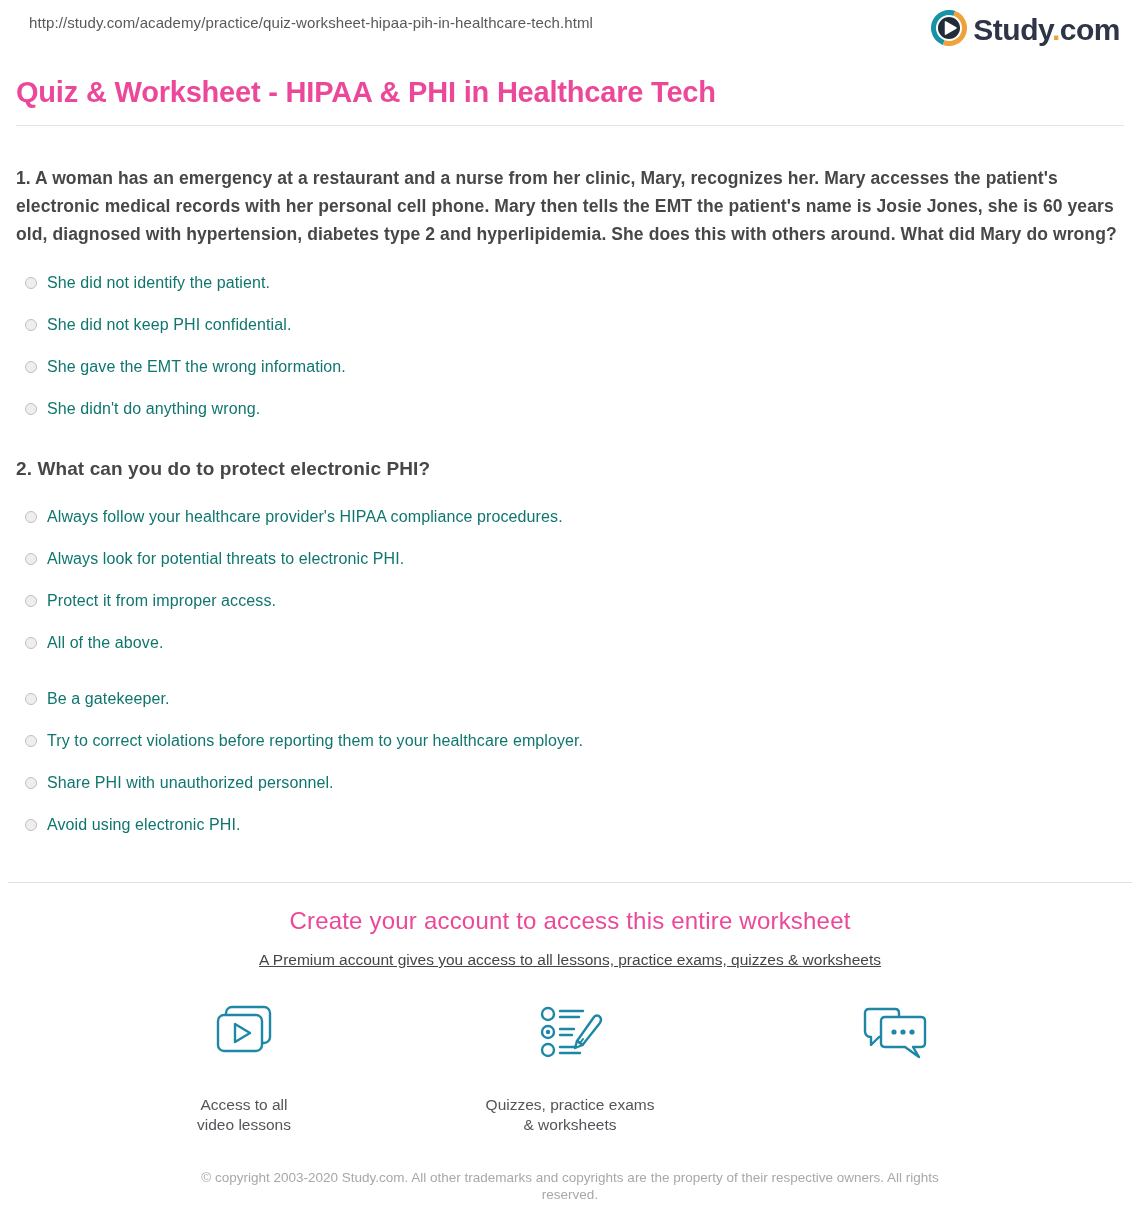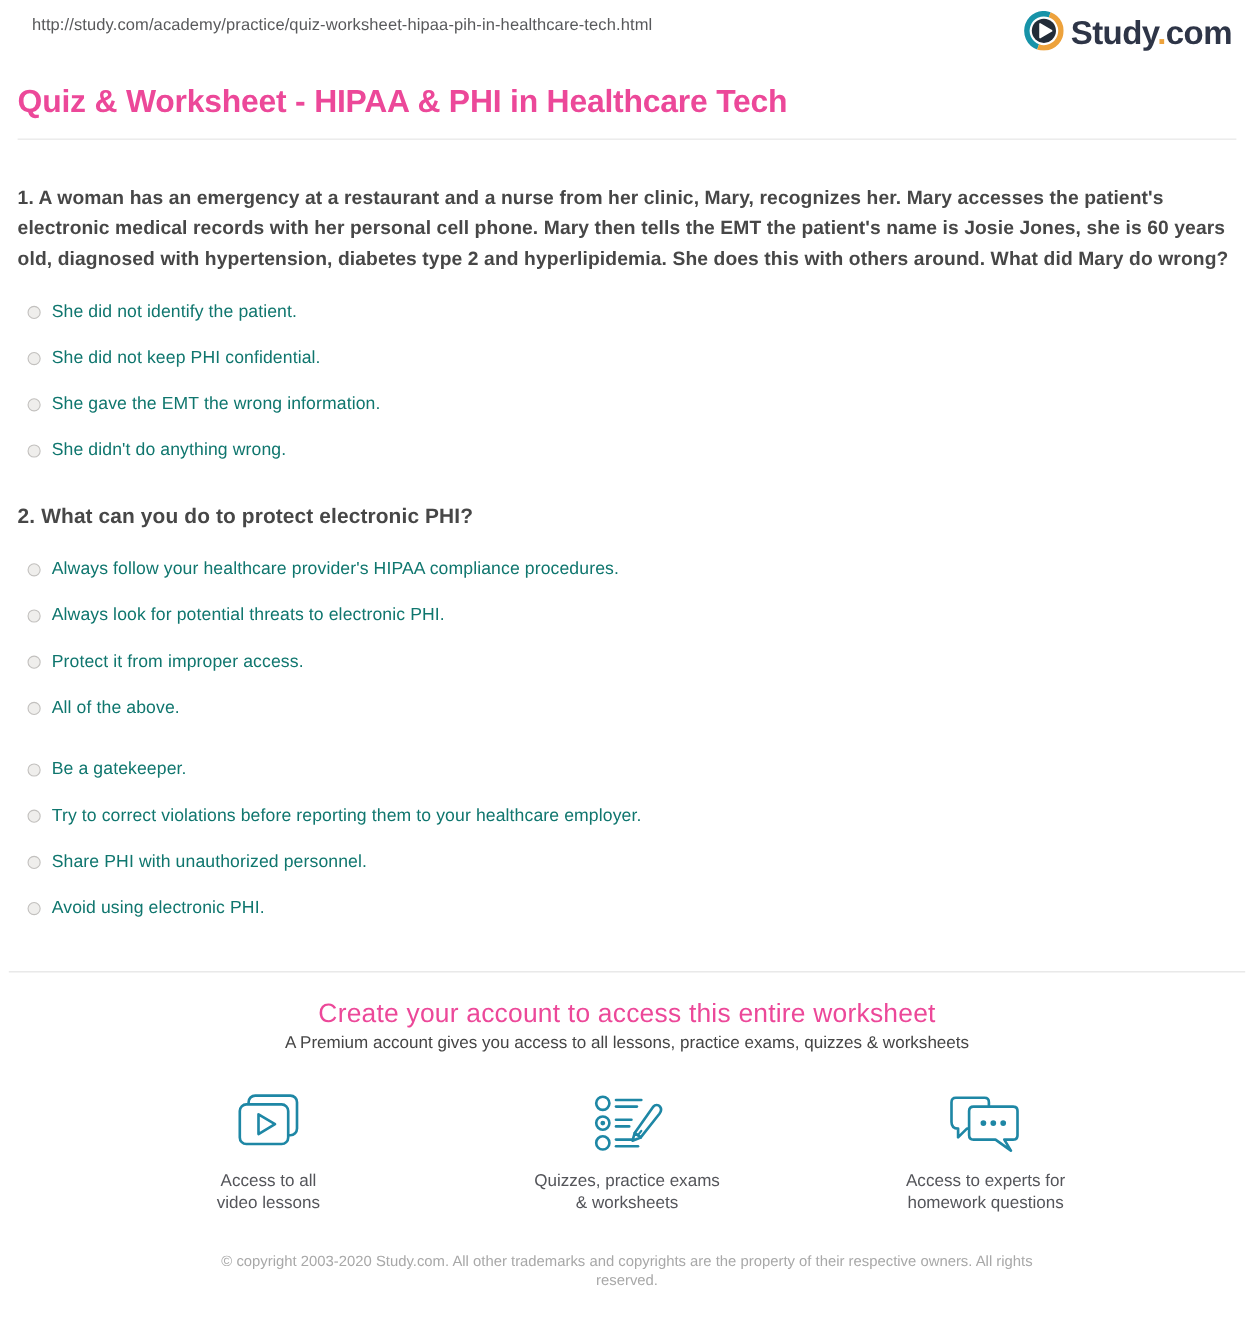--- a/index.html
+++ b/index.html
@@ -98,35 +98,37 @@
   .signup { text-align: center; }
   .signup-title {
     margin-top: 24px;
     font-size: 24px;
     font-weight: 400;
     color: #ec4899;
     letter-spacing: 0.2px;
     cursor: pointer;
   }
   .signup-subtitle {
-    margin-top: 4px;
+    margin-top: 16px;
     font-size: 15.5px;
     color: #454545;
+    text-decoration: underline;
   }
   .features {
     margin-top: 32px;
     display: flex;
     justify-content: center;
     gap: 96px;
   }
   .feature {
     width: 230px;
     display: flex;
     flex-direction: column;
     align-items: center;
+    gap: 20px;
   }
   .feature-icon { height: 62px; display: flex; align-items: center; justify-content: center; }
   .feature-label {
     margin-top: 12px;
     font-size: 15.5px;
     color: #54555a;
     line-height: 20px;
     text-align: center;
   }
 
@@ -280,24 +282,20 @@
       <div class="feature">
         <div class="feature-icon">
           <svg width="70" height="58" viewBox="0 0 70 58" fill="none" stroke="#1e87a5" stroke-width="2.4" stroke-linejoin="round" stroke-linecap="round">
             <path d="M 8 6 L 34 6 Q 38 6 38 10 L 38 30 Q 38 34 34 34 L 18 34 L 10 42 L 10 34 Q 4 34 4 28 L 4 10 Q 4 6 8 6 Z" fill="#ffffff"></path>
             <path d="M 24 14 L 60 14 Q 64 14 64 18 L 64 40 Q 64 44 60 44 L 52 44 L 58 54 L 44 44 L 24 44 Q 20 44 20 40 L 20 18 Q 20 14 24 14 Z" fill="#ffffff"></path>
             <circle cx="33" cy="29" r="2.6" fill="#1e87a5" stroke="none"></circle>
             <circle cx="42" cy="29" r="2.6" fill="#1e87a5" stroke="none"></circle>
             <circle cx="51" cy="29" r="2.6" fill="#1e87a5" stroke="none"></circle>
           </svg>
         </div>
-        <div class="feature-label">
-          <span>Access to experts for</span><br>
-          <span>homework questions</span>
-        </div>
       </div>
 
     </div>
   </div>
 
   <div class="copyright">© copyright 2003-2020 Study.com. All other trademarks and copyrights are the property of their respective owners. All rights reserved.</div>
 
 </div>
 
 </body></html>

